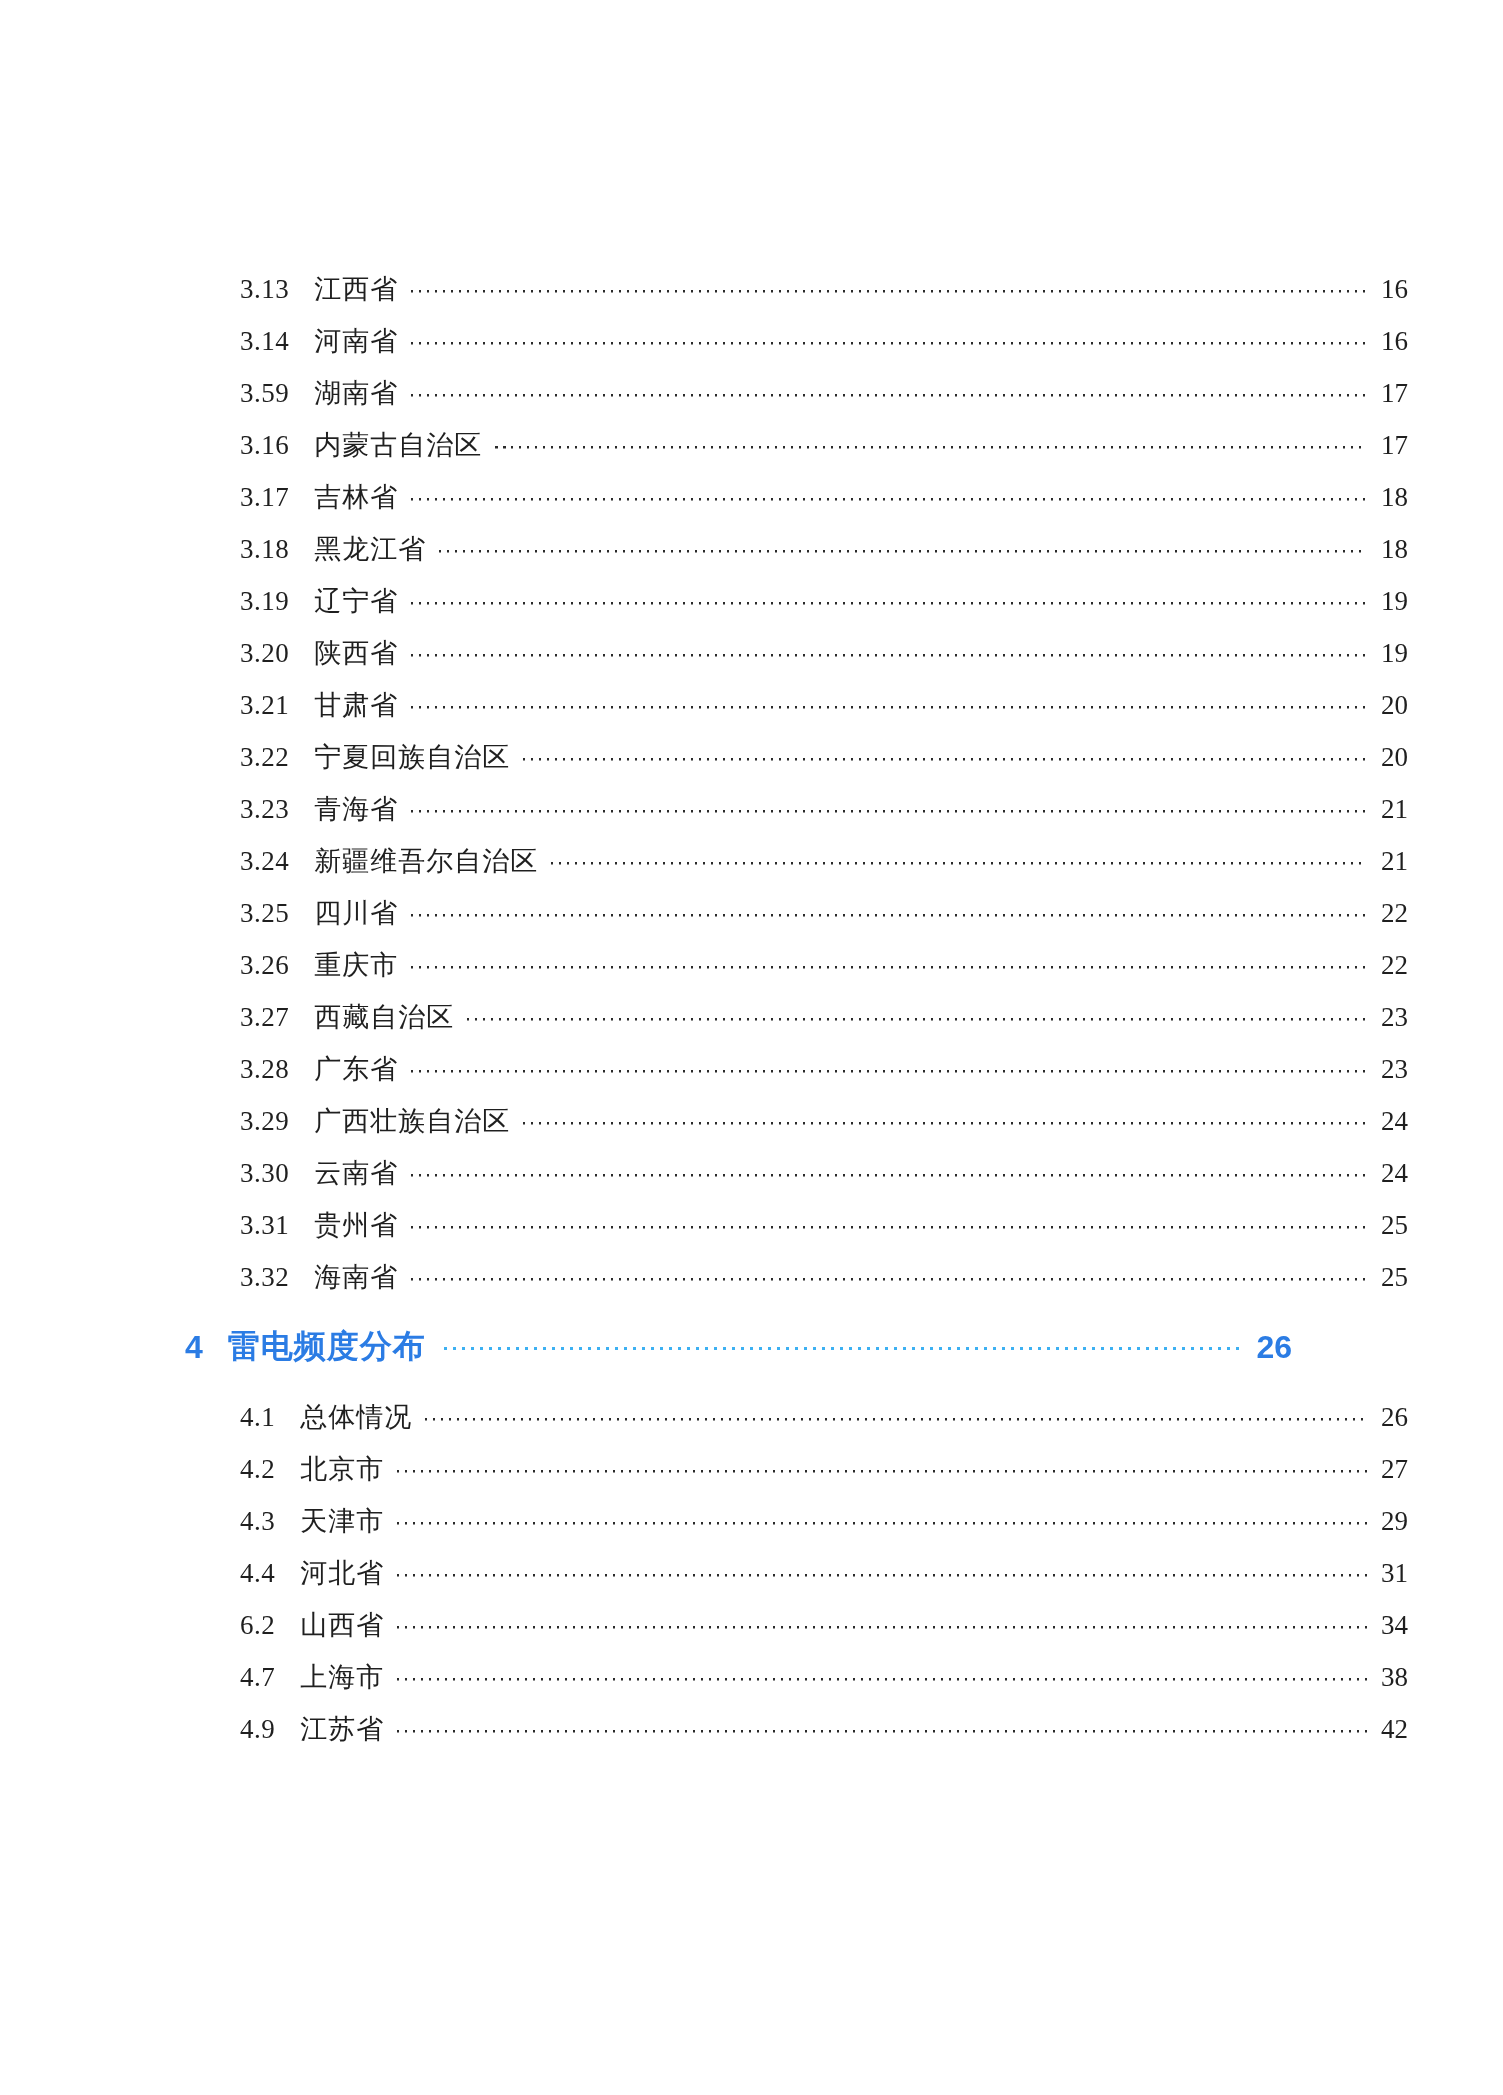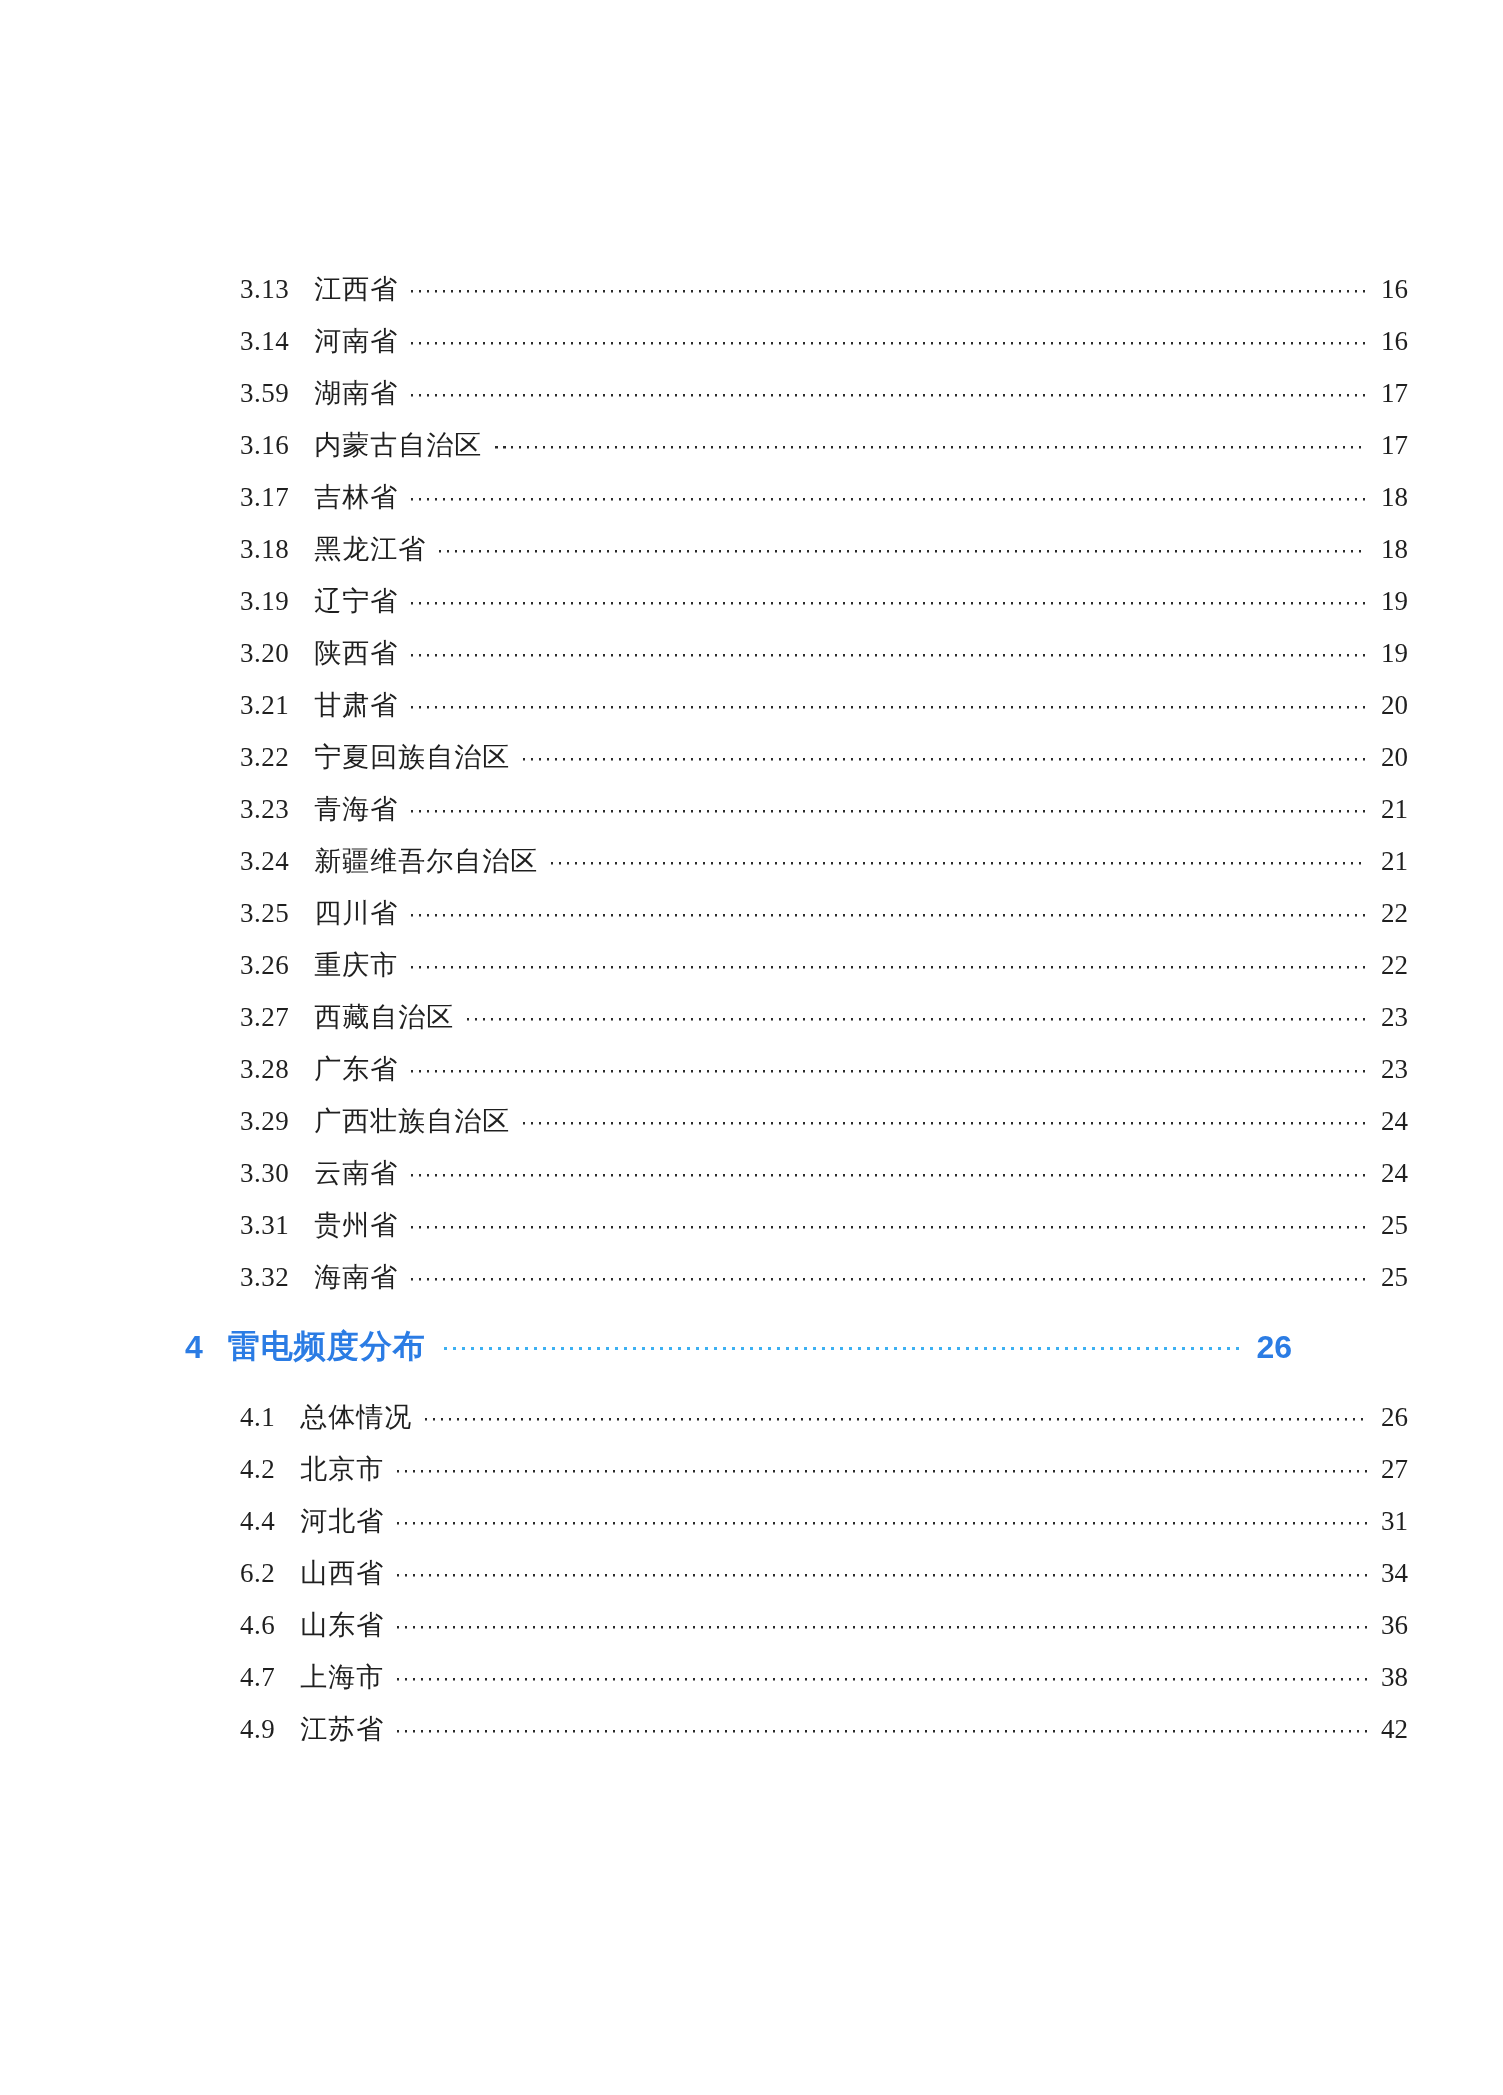--- a/index.html
+++ b/index.html
@@ -246,41 +246,41 @@
     <span class="page">26</span>
   </div>
 
   <div class="toc-row">
     <span class="num">4.2</span>
     <span class="label">北京市</span>
     <span class="leader"></span>
     <span class="page">27</span>
   </div>
 
+  <div class="toc-row">
+    <span class="num">4.3</span>
+    <span class="label">天津市</span>
+    <span class="leader"></span>
+    <span class="page">29</span>
+  </div>
 
   <div class="toc-row">
     <span class="num">4.4</span>
     <span class="label">河北省</span>
     <span class="leader"></span>
     <span class="page">31</span>
   </div>
 
   <div class="toc-row">
     <span class="num">6.2</span>
     <span class="label">山西省</span>
     <span class="leader"></span>
     <span class="page">34</span>
   </div>
 
-  <div class="toc-row">
-    <span class="num">4.6</span>
-    <span class="label">山东省</span>
-    <span class="leader"></span>
-    <span class="page">36</span>
-  </div>
 
   <div class="toc-row">
     <span class="num">4.7</span>
     <span class="label">上海市</span>
     <span class="leader"></span>
     <span class="page">38</span>
   </div>
 
 
   <div class="toc-row">

